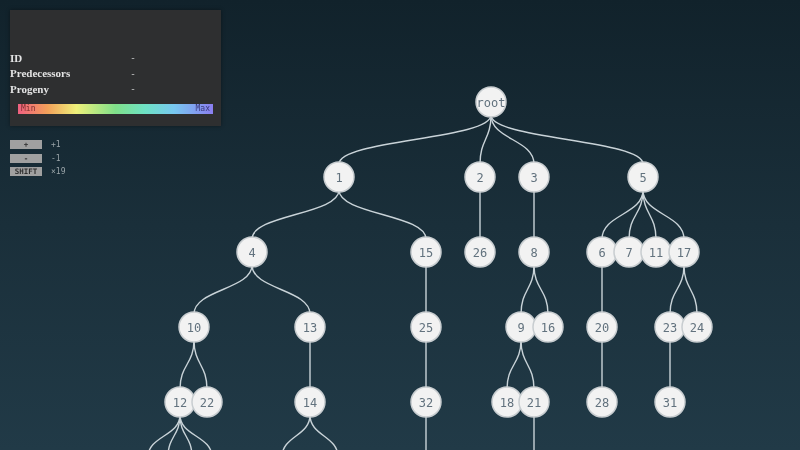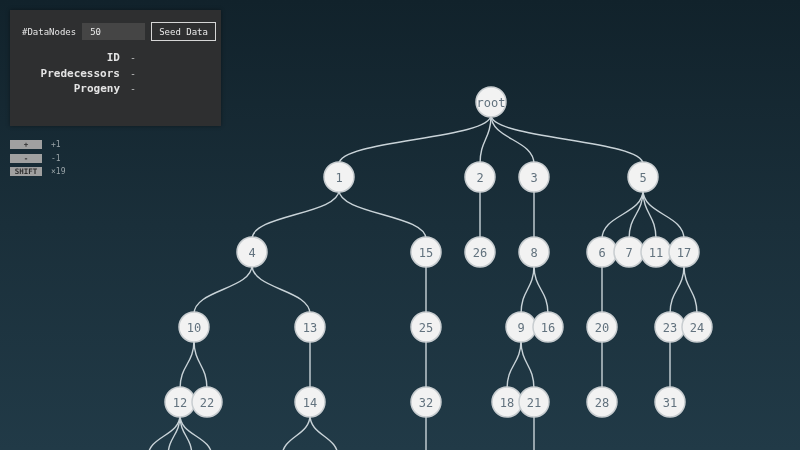--- a/index.html
+++ b/index.html
@@ -22,21 +22,21 @@
   .input-nodes {
     width:55px; height:17px; background:#454545; border:none; color:#ececec;
     font-family:"DejaVu Sans Mono", monospace; font-size:9px; padding:0 0 0 8px; box-sizing:content-box;
   }
   .btn-seed {
     margin-left:6px; height:19px; padding:0 7px; background:#2e2f30; color:#eaeaea;
     border:1px solid #d6d6d6; font-family:"DejaVu Sans Mono", monospace; font-size:9px; cursor:pointer;
   }
   .info { position:absolute; left:0; top:40px; width:211px; }
   .info-row { display:flex; height:15.5px; align-items:center; }
-  .info-key { width:110px; text-align:right; color:#e4e4e4; font-weight:bold; font-size:11px; }
+  .info-key { width:110px; text-align:left; color:#e4e4e4; font-weight:bold; font-size:11px;font-family:Liberation Serif, serif; }
   .info-val { margin-left:10px; color:#b8b8b8; font-size:10px; }
   .scale {
     position:absolute; left:8px; top:94px; width:195px; height:10px;
     background: linear-gradient(90deg, #f06080 0%, #f3a05a 15%, #eef07a 30%, #80e08a 50%, #6ee2c4 65%, #78c8f0 80%, #8a7ef0 100%);
     display:flex; justify-content:space-between; align-items:center;
   }
   .scale span { font-size:8px; color:#7a3030; padding:0 3px; line-height:10px; }
   .scale span.max { color:#3a3a7a; }
 
   .keys { position:absolute; left:10px; top:138px; }
@@ -203,39 +203,38 @@
         <text x="602" y="402.5">28</text>
       </g>
       <g class="node">
         <circle cx="670" cy="402" r="15"></circle>
         <text x="670" y="402.5">31</text>
       </g>
     </g>
 </svg>
 
 <div class="panel">
-  <div class="row-top">
-    <span class="lbl-nodes">#DataNodes</span>
-    <input class="input-nodes" type="text" value="50" style="">
-    <button class="btn-seed">Seed Data</button>
-  </div>
   <div class="info">
     <div class="info-row">
       <span class="info-key">ID</span>
       <span class="info-val">-</span>
     </div>
     <div class="info-row">
       <span class="info-key">Predecessors</span>
       <span class="info-val">-</span>
     </div>
     <div class="info-row">
       <span class="info-key">Progeny</span>
       <span class="info-val">-</span>
     </div>
   </div>
+  <div class="scale">
+    <span>Min</span>
+    <span class="max">Max</span>
+  </div>
 </div>
 
 <div class="keys">
   <div class="key-row">
     <span class="key-cap">+</span>
     <span class="key-desc">+1</span>
   </div>
   <div class="key-row">
     <span class="key-cap">-</span>
     <span class="key-desc">-1</span>

